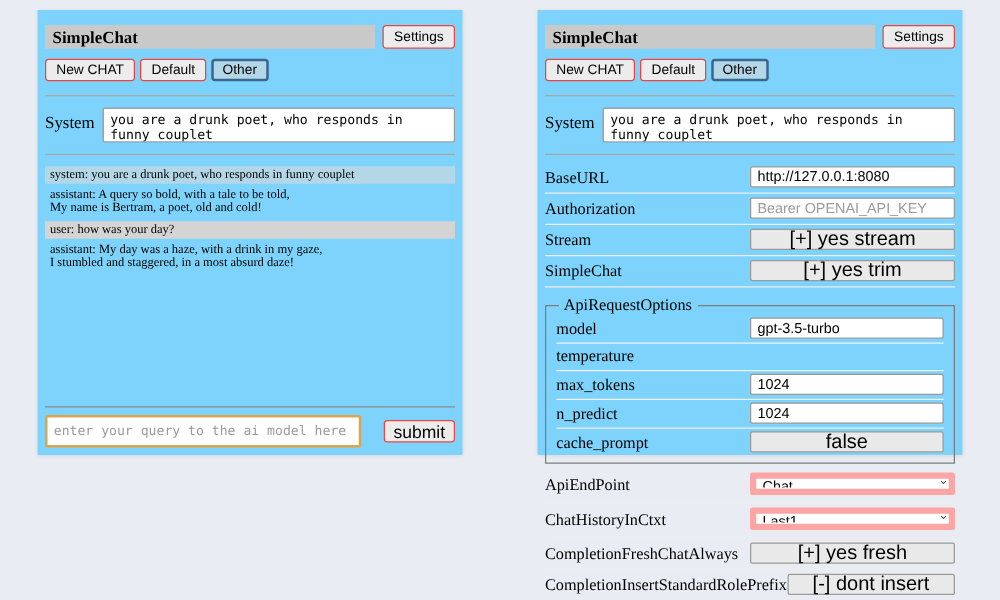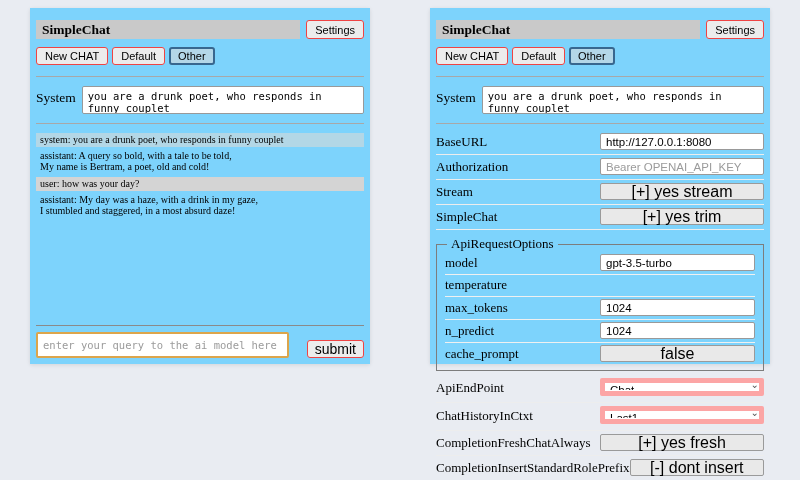--- a/index.html
+++ b/index.html
@@ -47,21 +47,21 @@
   .msg {
     font-size:10px; line-height:1.12;
     padding:1px 4px 2px; margin-bottom:2px; white-space:pre-line;
   }
   .msg-system { background:#b3d7e6; }
   .msg-user { background:#d4d4d4; }
   .msg-assistant { background:transparent; }
   .spacer { flex:1; }
   
   .footer hr.sep { margin:0 0 6px; border-top:1px solid #8a8a8a; }
-  .query-row { display:flex; gap:18px; align-items:flex-end; }
+  .query-row { display:flex; gap:18px; align-items:center; }
   .query-input {
     flex:1; font-family:"DejaVu Sans Mono", monospace; font-size:10.5px;
     border:1px solid #999; border-radius:2px; padding:2px 5px; height:26px;
   }
   .query-input.focused { border:2px solid #dca54c; }
   .query-input::placeholder, .sinput::placeholder { color:#9b9b9b; }
   .submit-btn { font-size:14px; padding:2px 7px; }
   
   .settings { margin-top:1px; }
   .srow {

